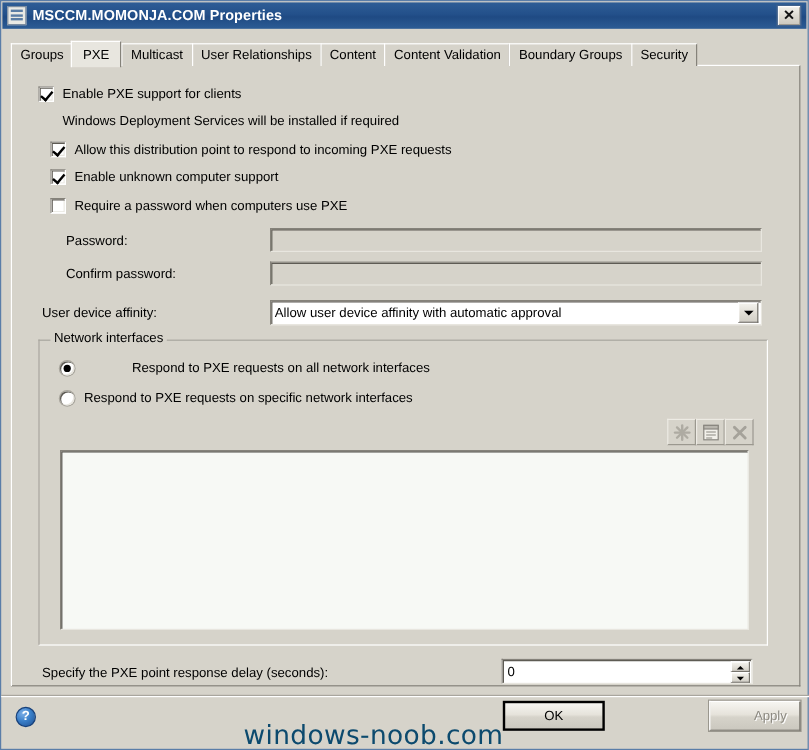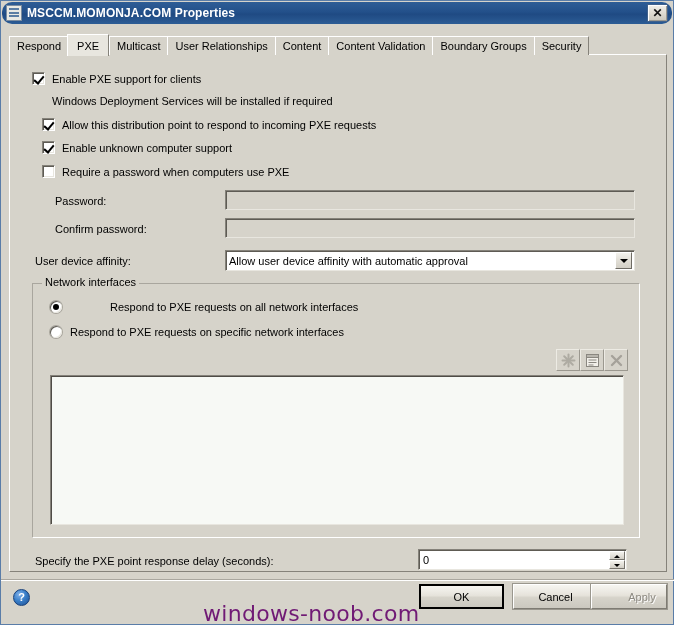--- a/index.html
+++ b/index.html
@@ -30,21 +30,20 @@
   
   #titlebar {
     position: absolute;
     left: 1px; top: 1px;
     width: 670px; height: 22px;
     background: linear-gradient(to bottom, #2e5d96 0%, #23508a 45%, #1f4a83 55%, #2c5c95 100%);
     display: flex;
     align-items: center;
     padding: 0 2px 0 4px;
     box-sizing: border-box;
-    border-radius: 10px;
   }
   #title-icon {
     width: 16px; height: 16px;
     margin-right: 5px;
     background: #e9e9e4;
     border: 1px solid #7a8ca0;
     box-sizing: border-box;
     position: relative;
     flex: 0 0 auto;
   }
@@ -381,40 +380,40 @@
     color: #000;
   }
   .dlgbtn.default { border: 2px solid #000; box-shadow: none; }
   .dlgbtn.disabled { color: #8d8a82; text-shadow: 1px 1px 0 #ffffff; padding-left: 26px; }
 
   
   #watermark {
     position: absolute;
     left: 202px; top: 600px;
     font-size: 22px;
-    color: #701a75;
+    color: #0c4a6e;
     letter-spacing: 0.3px;
     font-family: "DejaVu Sans", sans-serif;
     pointer-events: none;
     user-select: none;
   }
 </style>
 </head>
 <body>
 
 <div id="window">
 
   <div id="titlebar">
     <div id="title-icon"></div>
     <div id="title-text">MSCCM.MOMONJA.COM Properties</div>
     <div id="close-button">✕</div>
   </div>
 
   <div id="tabstrip">
-    <div class="tab">Respond</div>
+    <div class="tab">Groups</div>
     <div class="tab active">PXE</div>
     <div class="tab">Multicast</div>
     <div class="tab">User Relationships</div>
     <div class="tab">Content</div>
     <div class="tab">Content Validation</div>
     <div class="tab">Boundary Groups</div>
     <div class="tab">Security</div>
   </div>
 
   <div id="tabpage">
@@ -507,18 +506,17 @@
       </span>
     </div>
 
   </div>
 
   <div id="footer-sep"></div>
 
   <div id="help-icon">?</div>
 
   <div class="dlgbtn default" style="left:418px; top:583px; width:85px;">OK</div>
-  <div class="dlgbtn" style="left:512px; top:583px; width:85px;">Cancel</div>
   <div class="dlgbtn disabled" style="left:590px; top:583px; width:76px;">Apply</div>
 
   <div id="watermark">windows-noob.com</div>
 
 </div>
 
 </body></html>

